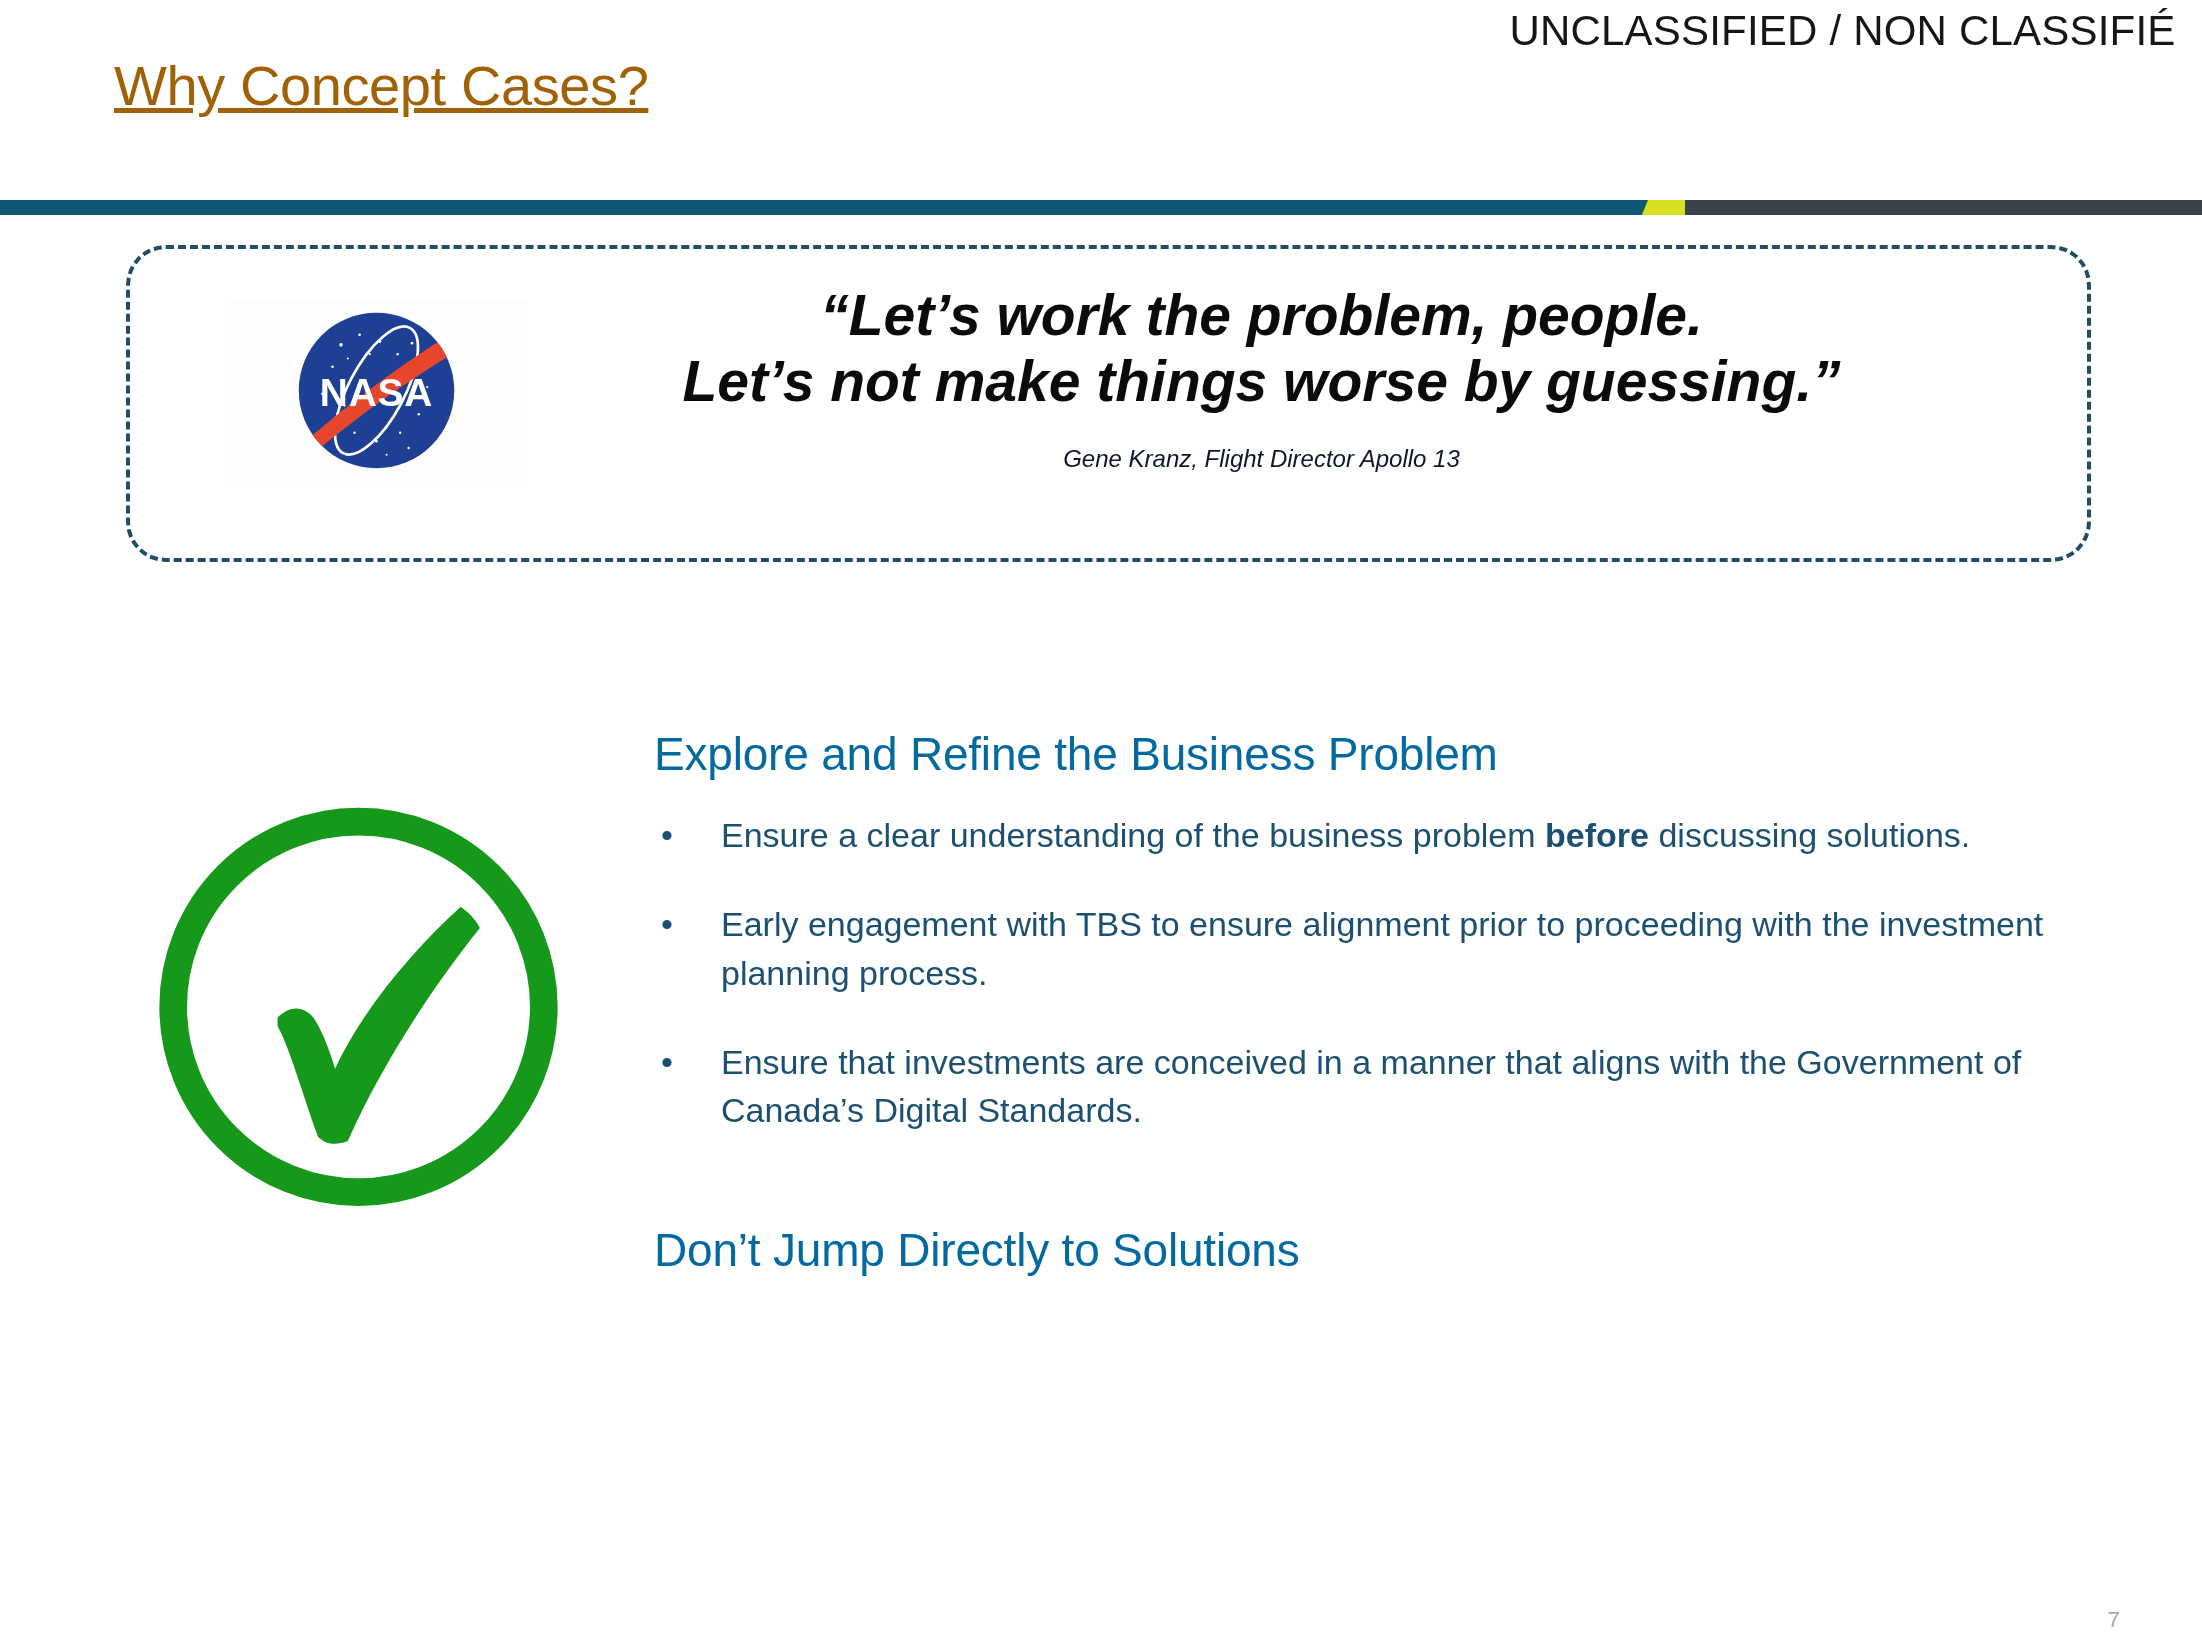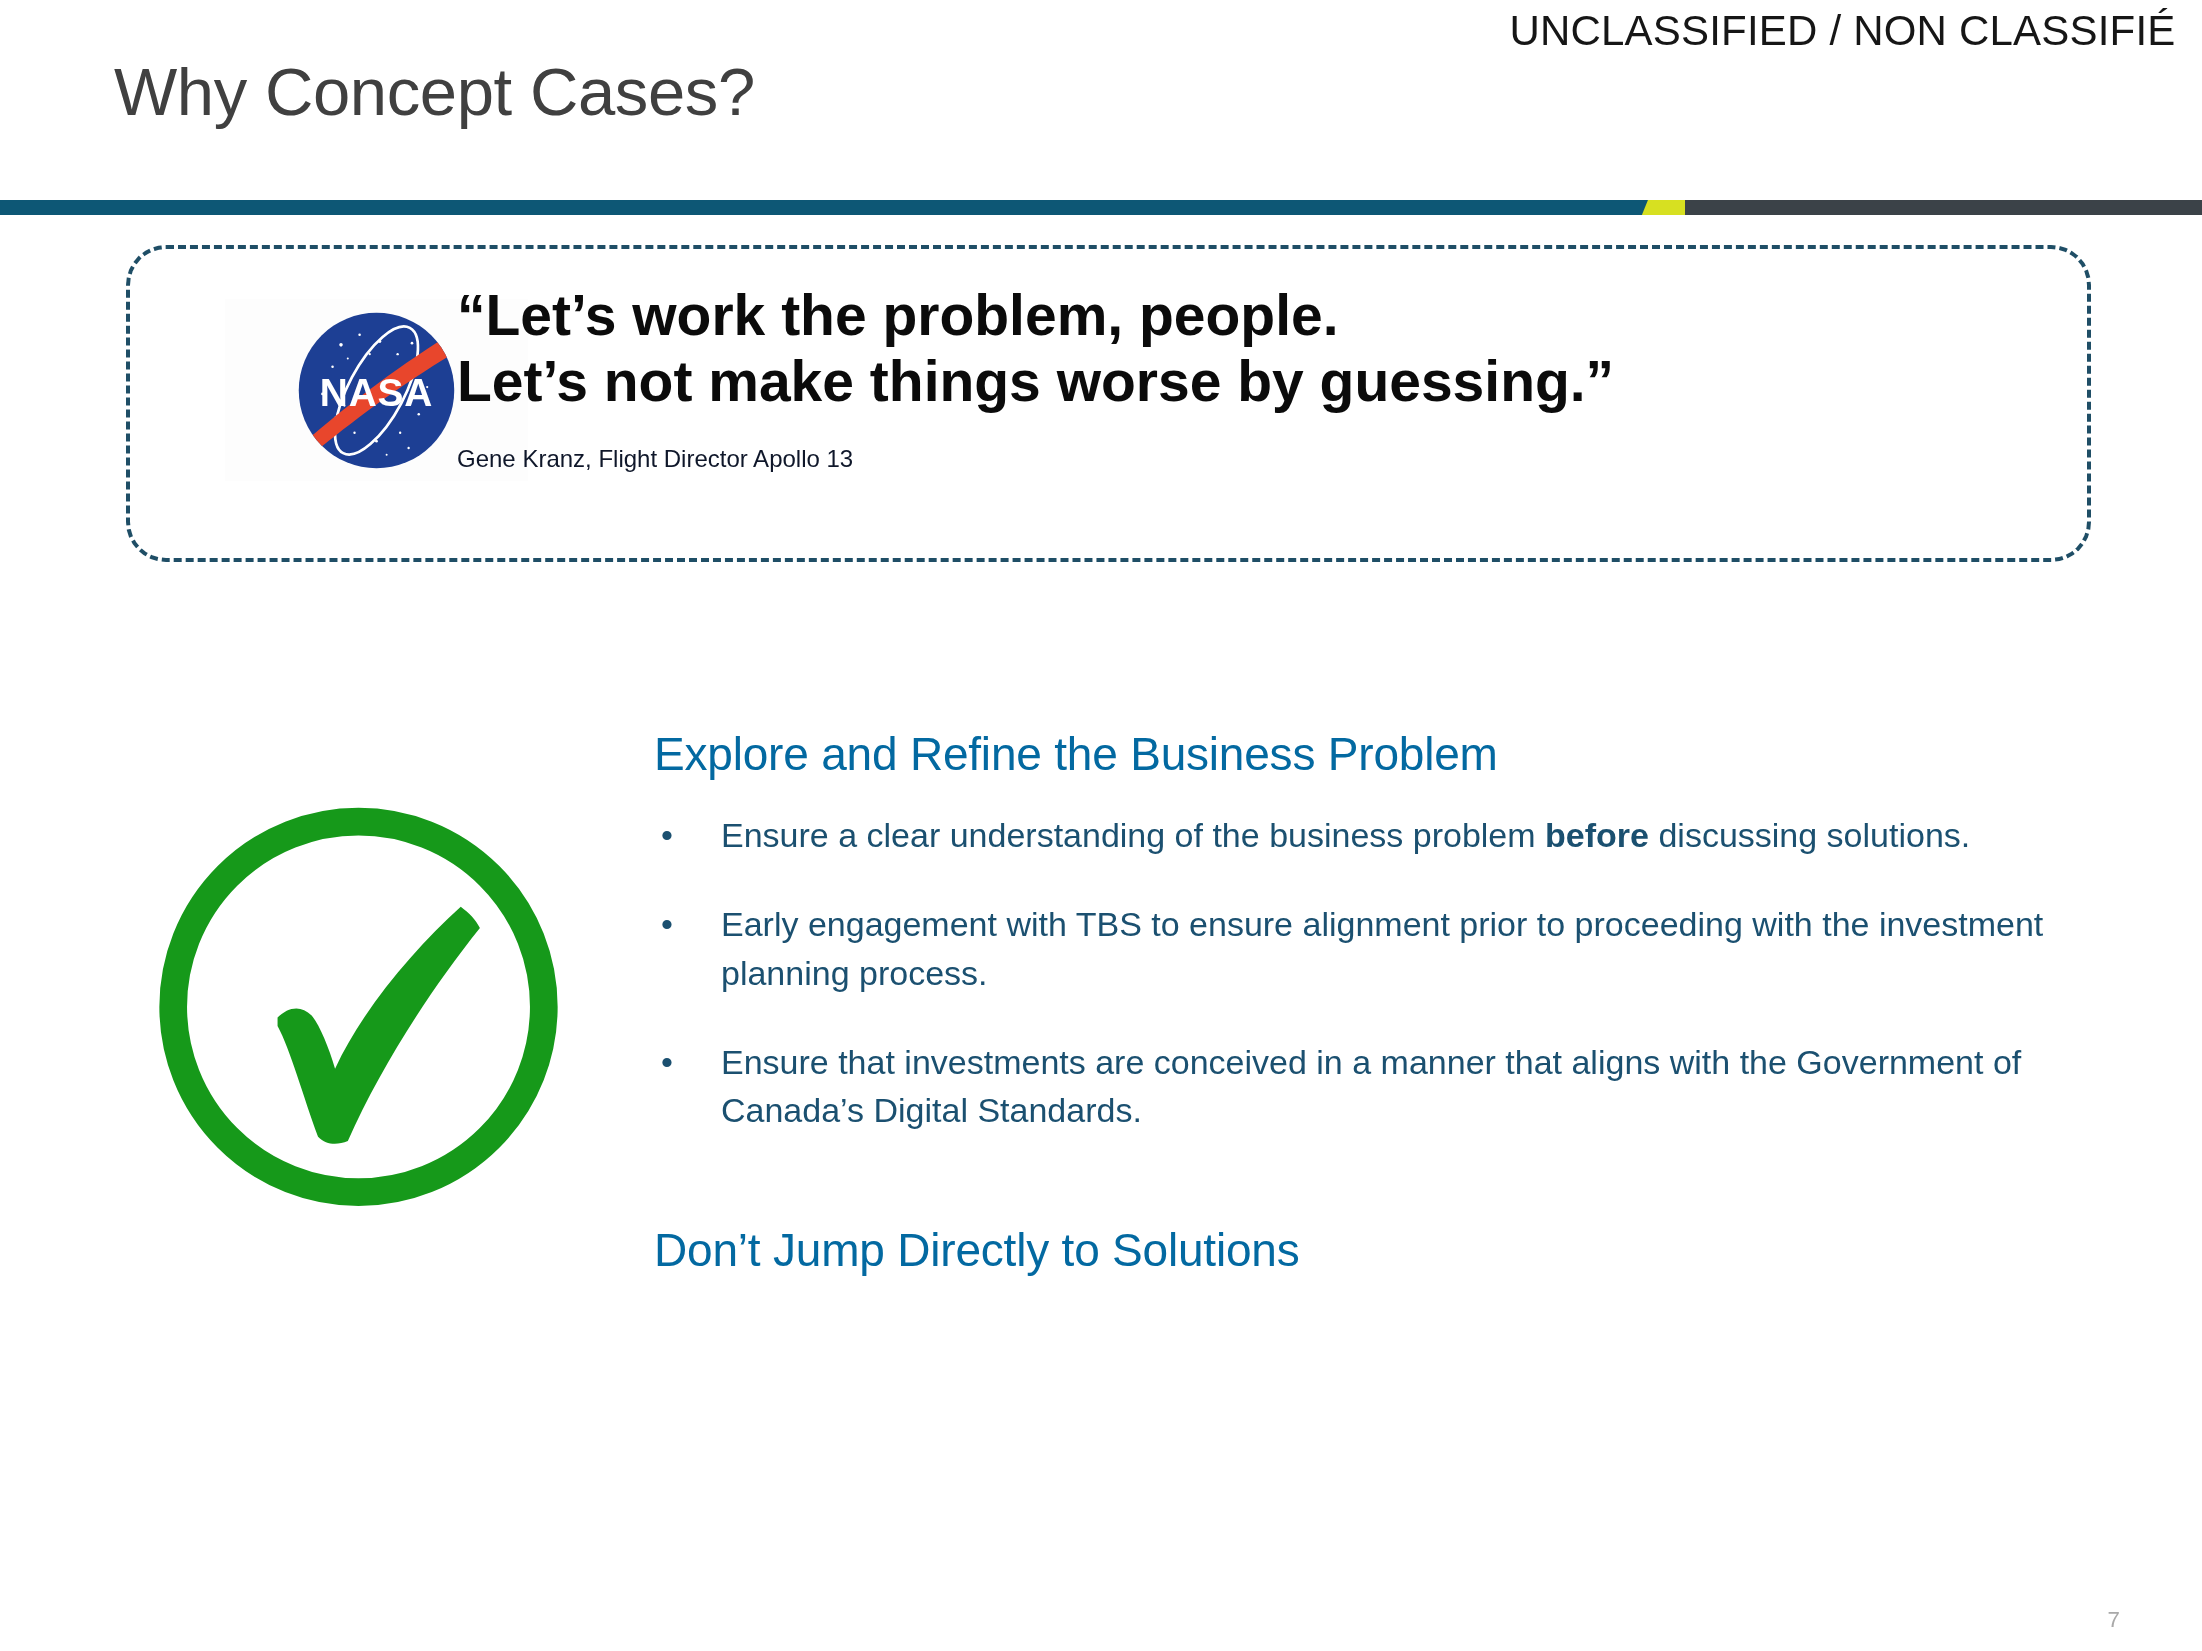--- a/index.html
+++ b/index.html
@@ -30,25 +30,26 @@
     letter-spacing: 0.2px;
     white-space: nowrap;
   }
 
   
   .slide-title {
     position: absolute;
     left: 114px;
     top: 53px;
     font-family: "Liberation Sans", sans-serif;
-    font-size: 67px;
+    font-size: 56px;
     font-weight: 400;
-    color: #404040;
+    color: #a16207;
     letter-spacing: -0.4px;
     white-space: nowrap;
+    text-decoration: underline;
   }
 
   
   .divider {
     position: absolute;
     left: 0;
     top: 200px;
     width: 2203px;
     height: 14.6px;
   }
@@ -112,21 +113,22 @@
   .nasa-logo {
     width: 169px;
     height: 169px;
     display: block;
   }
   .quote-text {
     position: absolute;
     left: 327px;
     top: 33px;
     width: 1609px;
-    text-align: left;
+    text-align: center;
+    font-style: italic;
   }
   .quote-line {
     font-family: "Liberation Sans", sans-serif;
     font-size: 57px;
     font-weight: bold;
     color: #0b0b0b;
     line-height: 1.16;
     white-space: nowrap;
   }
   .quote-attrib {

